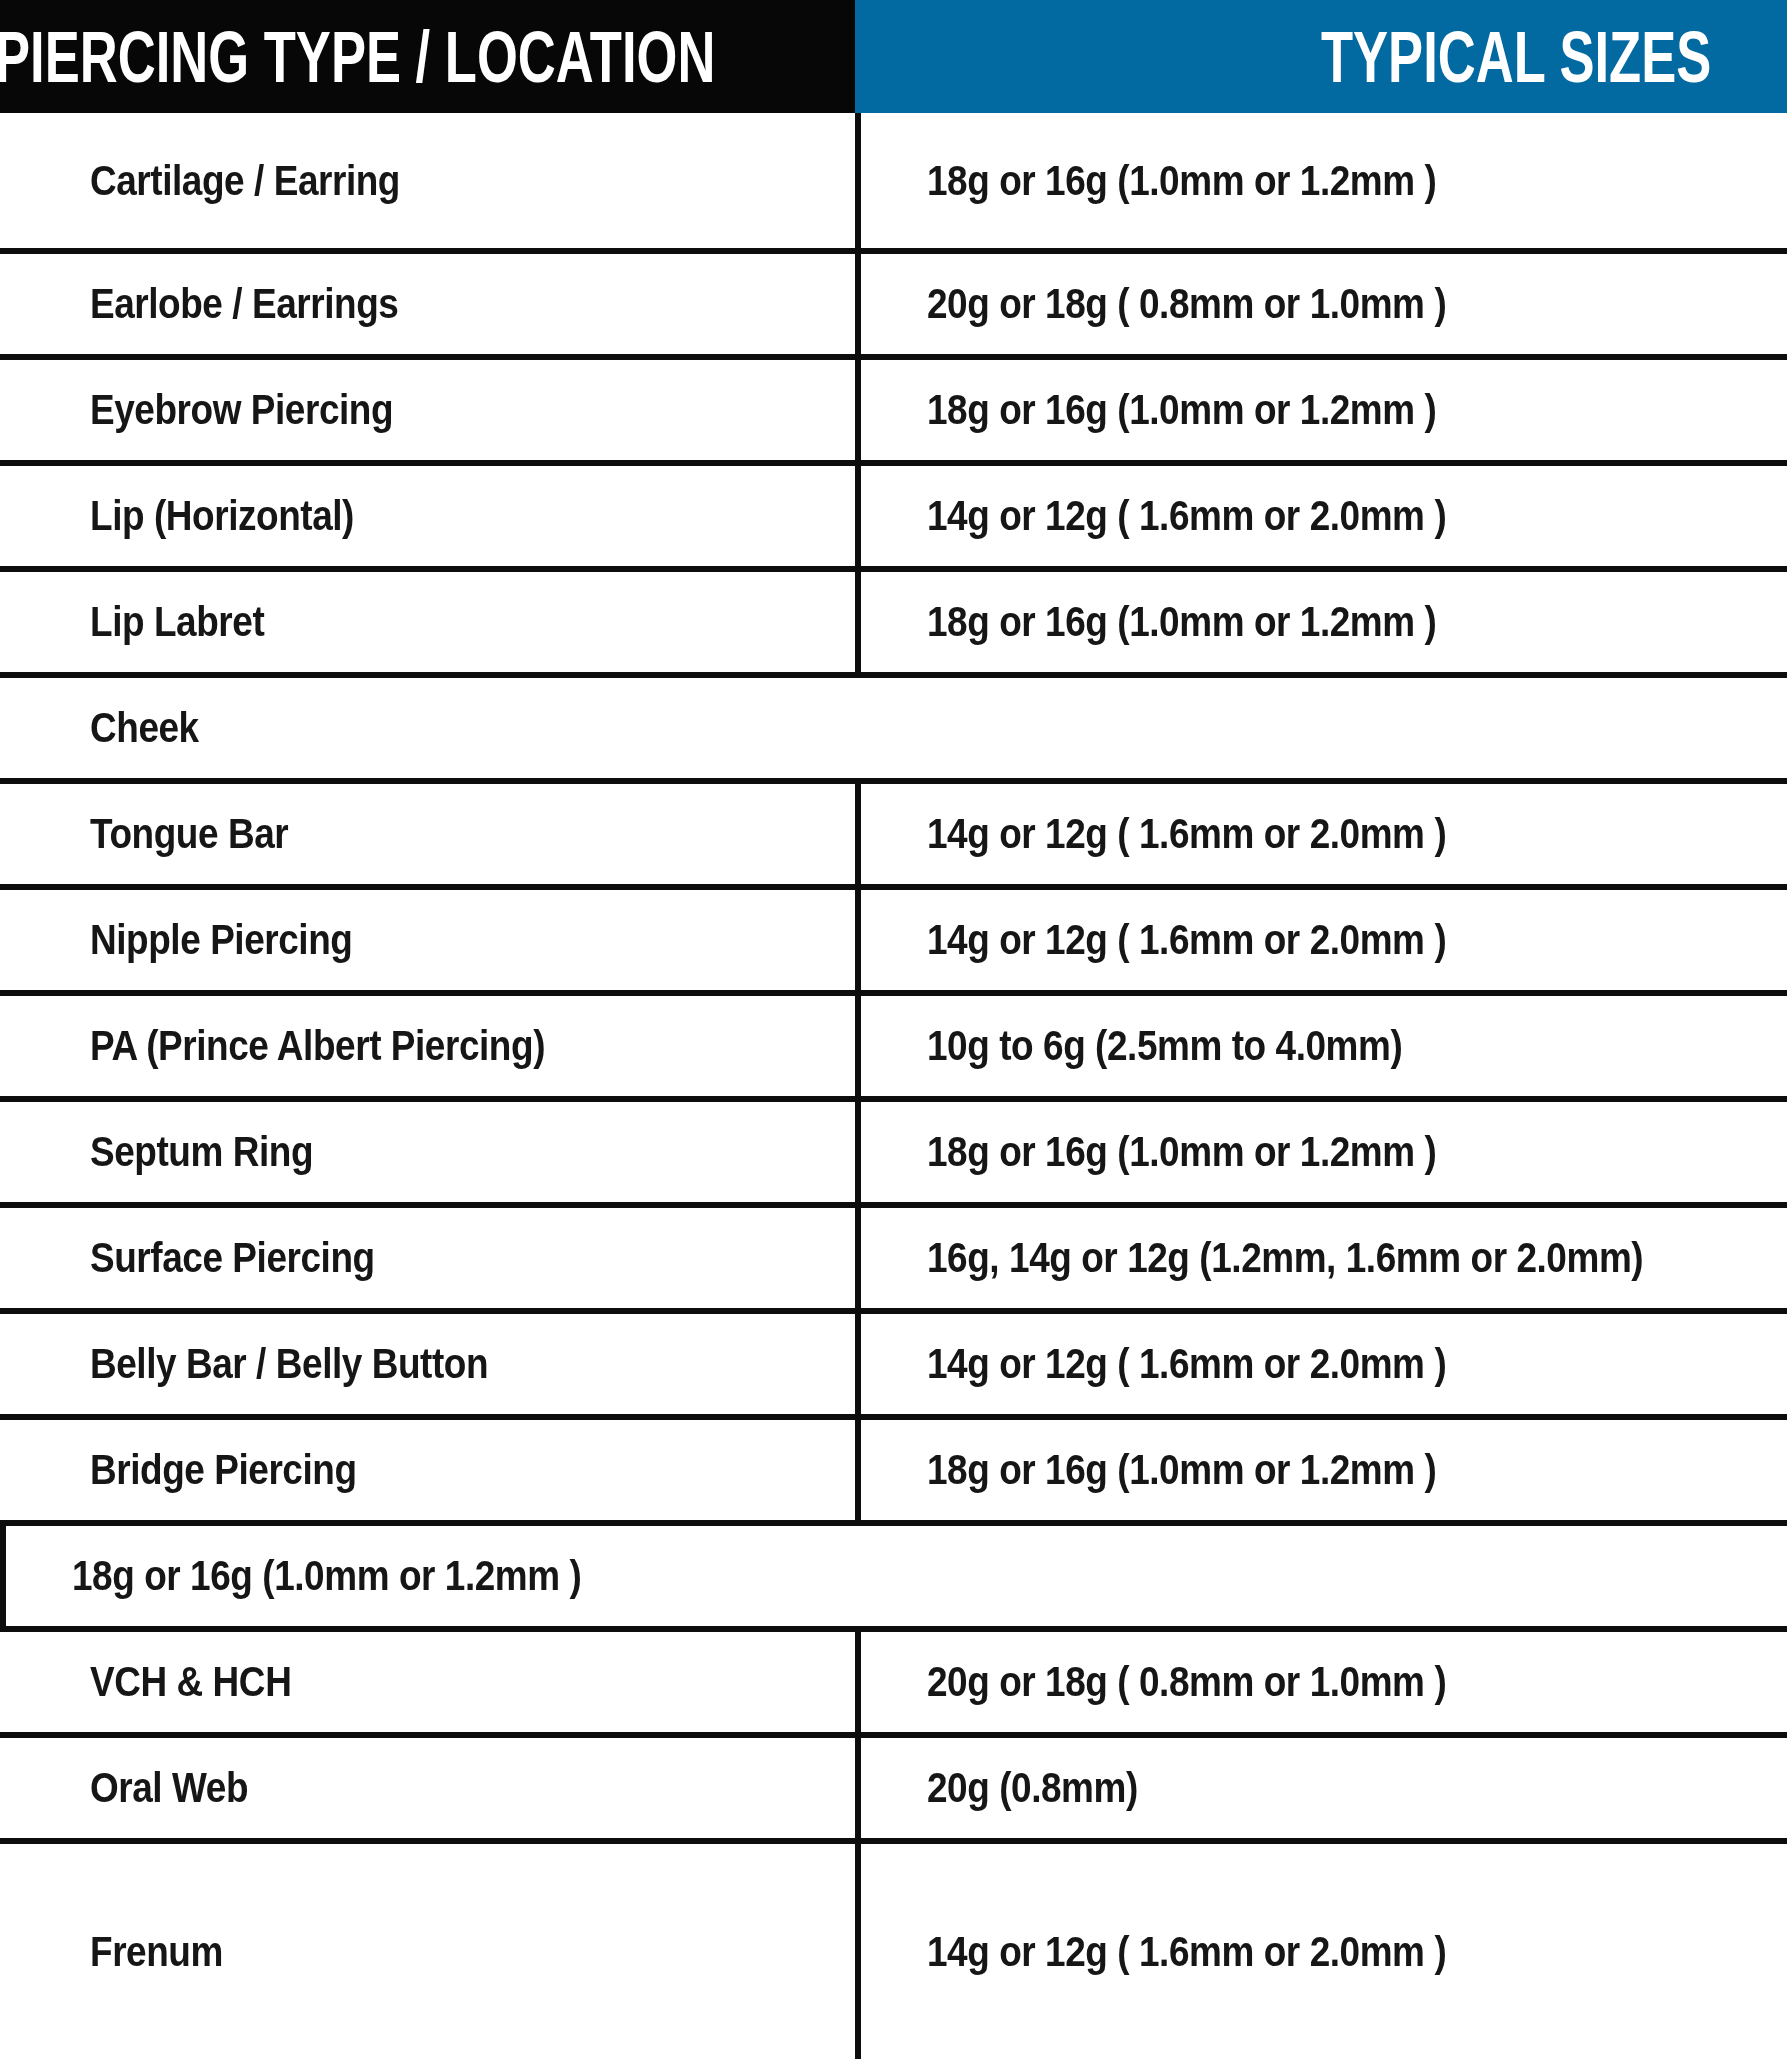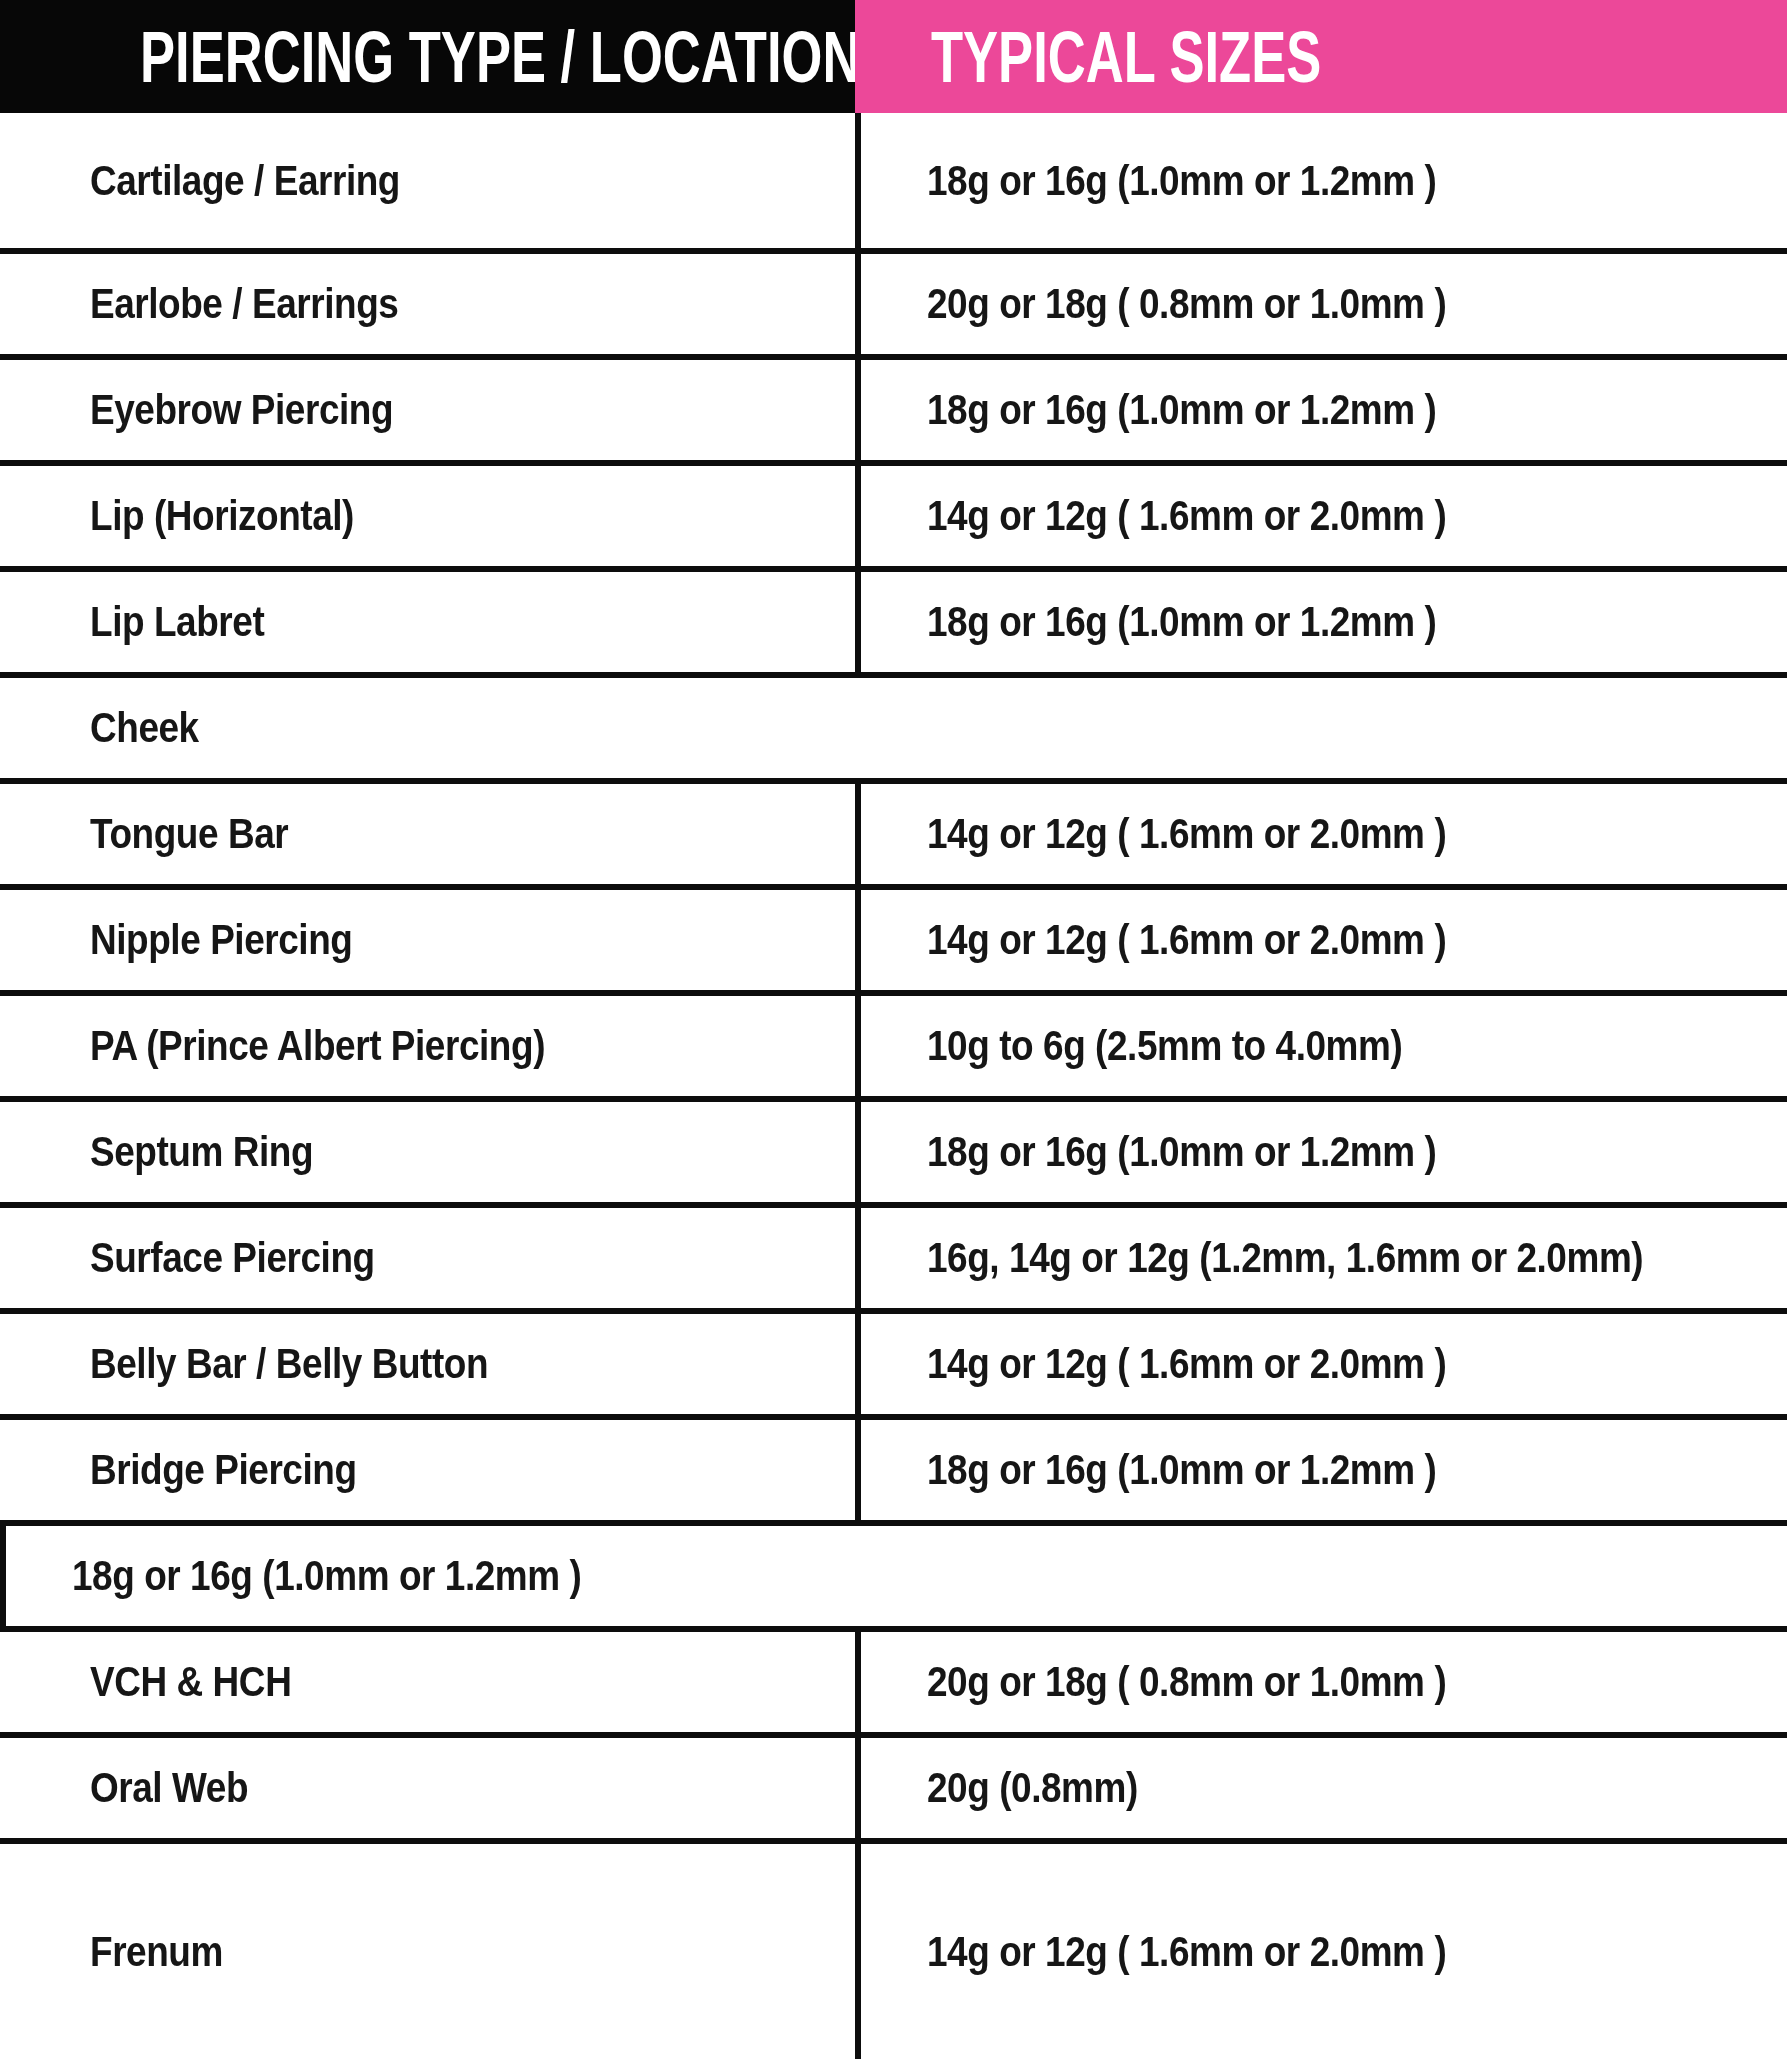--- a/index.html
+++ b/index.html
@@ -18,30 +18,30 @@
 
   
   .header-row {
     display: flex;
     height: 113px;
     flex: none;
   }
   .header-cell {
     display: flex;
     align-items: center;
-    justify-content: flex-start;
+    justify-content: flex-end;
     overflow: hidden;
   }
   .header-cell.left {
     width: 855px;
     background: #070707;
   }
   .header-cell.right {
     flex: 1;
-    background: #ec4899;
+    background: #0369a1;
   }
   .header-text {
     color: #ffffff;
     font-weight: bold;
     font-size: 73px;
     line-height: 1;
     white-space: nowrap;
     transform: scaleX(0.72);
     transform-origin: center center;
     letter-spacing: 0px;

